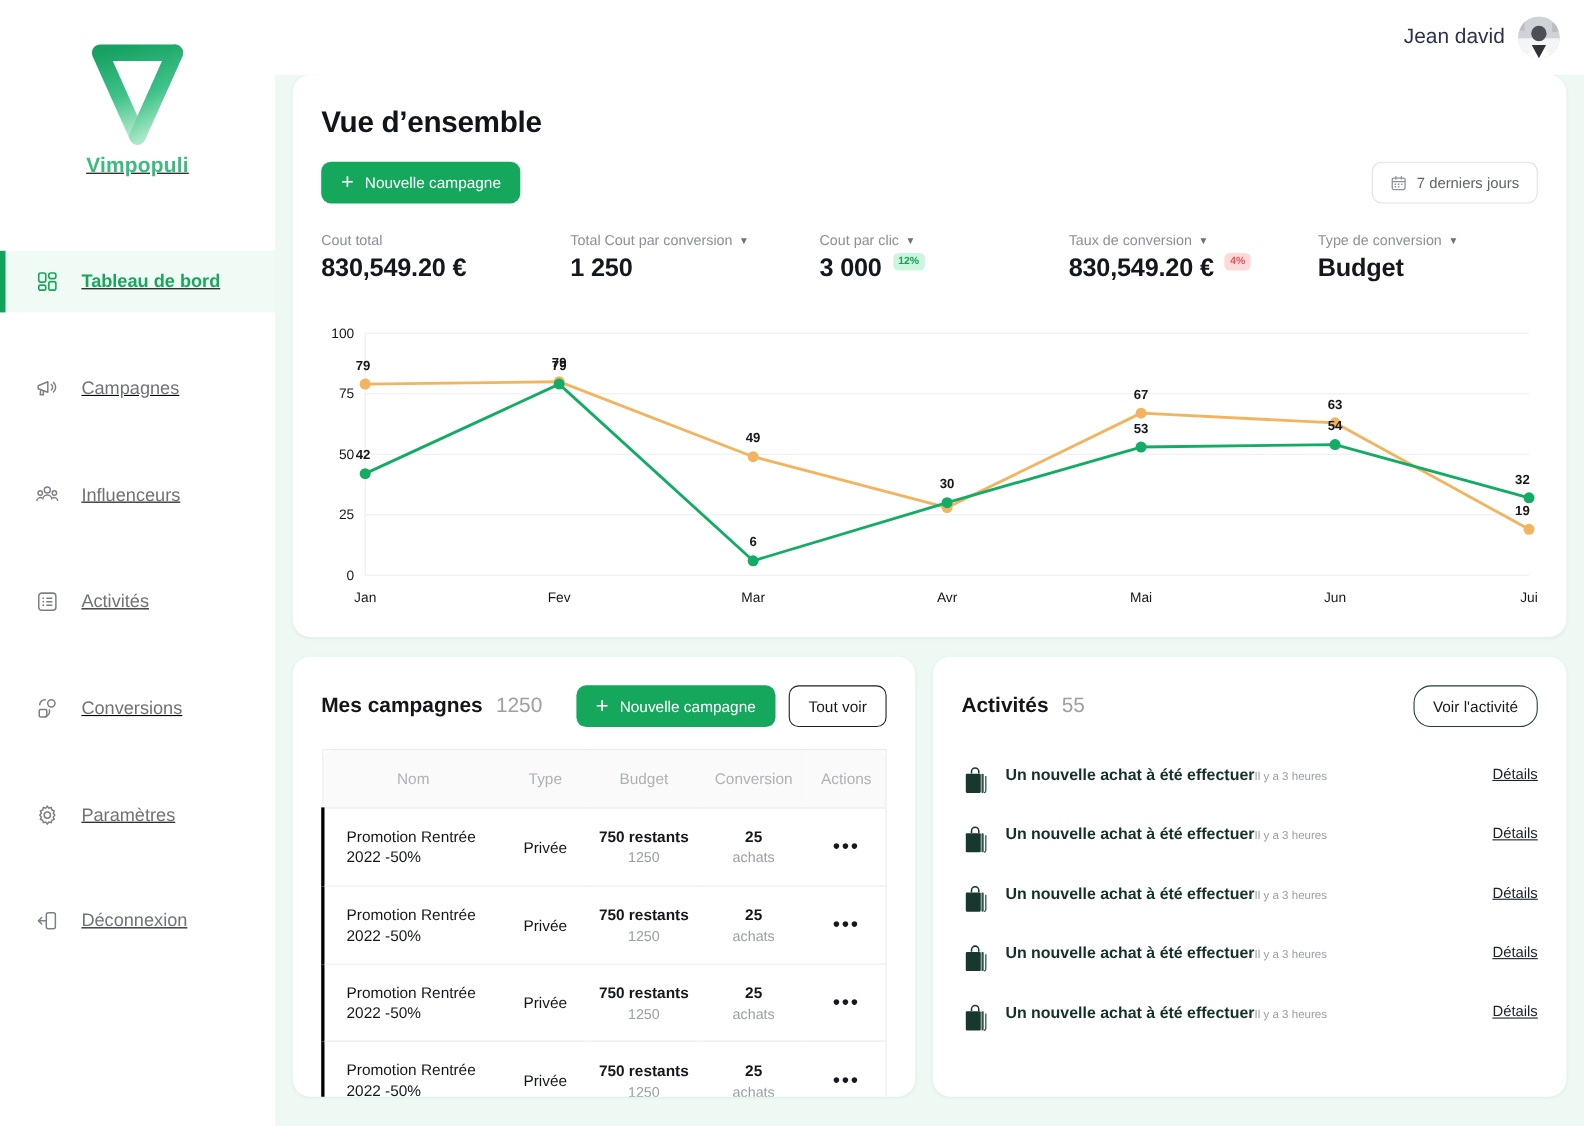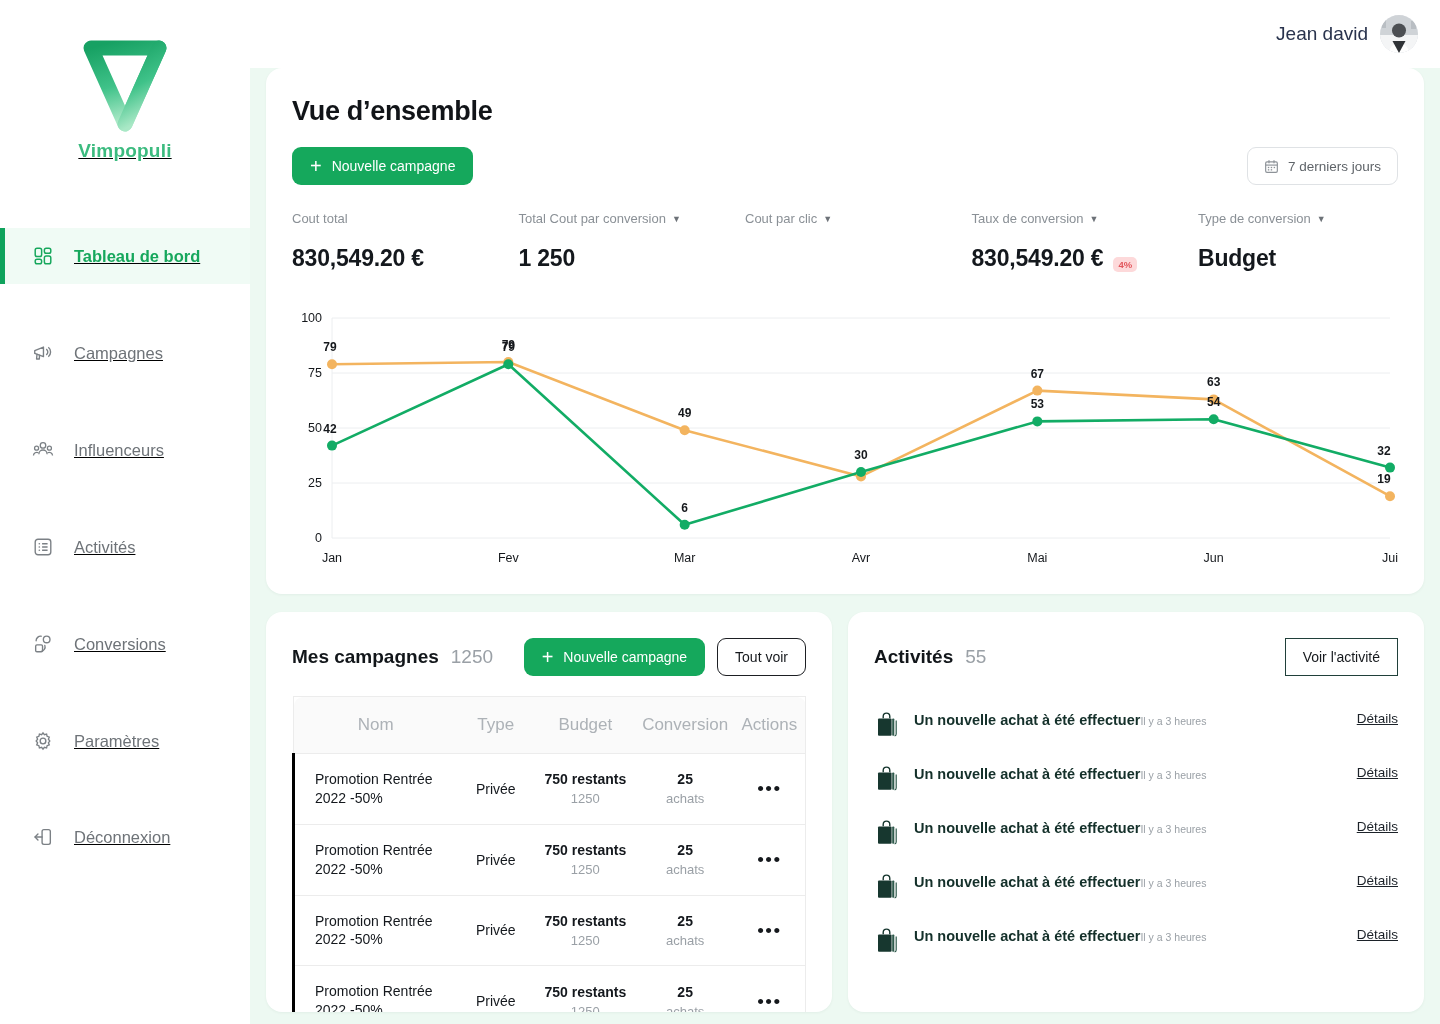--- a/index.html
+++ b/index.html
@@ -91,21 +91,21 @@
     height: 38px; padding: 0 16px; font-size: 13.5px; color:#5f6469; cursor:pointer;
     font-family:"Liberation Sans", sans-serif;
   }
   .btn-date svg { width:15px; height:15px; display:block; }
 
   .stats { margin-top: 26px; display:flex; }
   .stat { flex: 1 1 0; }
   .stat:last-child { flex: 0 0 200px; }
   .stat-label { font-size: 13px; color:#8a9096; display:flex; align-items:center; gap:6px; }
   .caret { font-size: 9px; color:#6d7278; }
-  .stat-value-row { margin-top: 19px; display:flex; align-items:flex-end; gap:10px; }
+  .stat-value-row { margin-top: 4px; display:flex; align-items:flex-start; gap:10px; }
   .stat-value { font-size: 23px; font-weight: 700; color:#14181d; letter-spacing:-.2px; }
   .badge { font-size: 9.5px; font-weight:700; padding: 3px 5px; border-radius: 5px; line-height:1; }
   .badge.up { background:#cdf5dd; color:#169f59; }
   .badge.down { background:#fdd9da; color:#e2565c; }
 
   
   .chart-wrap { margin-top: 32px; height: 268px; position: relative; }
   .chart-wrap svg { display:block; width: 100%; height: 100%; }
 
   
@@ -116,25 +116,25 @@
   .panel-head { display:flex; align-items:center; justify-content:space-between; }
   .panel-title-wrap { display:flex; align-items:baseline; gap:12px; }
   .panel-title { font-size: 19px; font-weight:700; color:#12161a; }
   .panel-count { font-size: 19px; color:#9aa0a6; }
   .panel-actions { display:flex; align-items:center; gap:12px; }
   .btn-outline {
     background:#fff; border:1px solid #1d1f23; border-radius:9px;
     height: 38px; padding: 0 17px; font-size: 14px; color:#16191d; cursor:pointer;
     font-family:"Liberation Sans", sans-serif;
   }
-  .btn-outline.pill { border-radius: 0; border-color:#20403a; }
+  .btn-outline.pill { border-radius: 16px; border-color:#20403a; }
 
   table.camp { width: 100%; border-collapse: collapse; margin-top: 20px; table-layout: fixed; }
   table.camp thead th {
-    background:#fafafa; color:#adb2b7; font-weight:400; font-size:17px;
+    background:#fafafa; color:#adb2b7; font-weight:400; font-size:14px;
     padding: 18px 0; text-align:center; border:1px solid #ececec;
     border-left:none; border-right:none;
   }
   table.camp thead th:first-child { border-left:1px solid #ececec; border-top-left-radius:9px; border-bottom-left-radius:0; }
   table.camp thead th:last-child  { border-right:1px solid #ececec; border-top-right-radius:9px; }
   table.camp tbody td {
     padding: 16px 0; text-align:center; border-bottom:1px solid #ececec;
     border-left:none; border-right:none; font-size:14px; color:#14181d;
   }
   table.camp tbody td:first-child { border-left:3px solid #000000; text-align:left; padding-left:20px; line-height:1.35; }
@@ -340,20 +340,24 @@
             </div>
             <div class="stat-value-row">
               <span class="stat-value">1 250</span>
             </div>
           </div>
 
           <div class="stat">
             <div class="stat-label">
               <span>Cout par clic</span>
               <span class="caret">▼</span>
+            </div>
+            <div class="stat-value-row">
+              <span class="stat-value">3 000</span>
+              <span class="badge up">12%</span>
             </div>
           </div>
 
           <div class="stat">
             <div class="stat-label">
               <span>Taux de conversion</span>
               <span class="caret">▼</span>
             </div>
             <div class="stat-value-row">
               <span class="stat-value">830,549.20 €</span>

